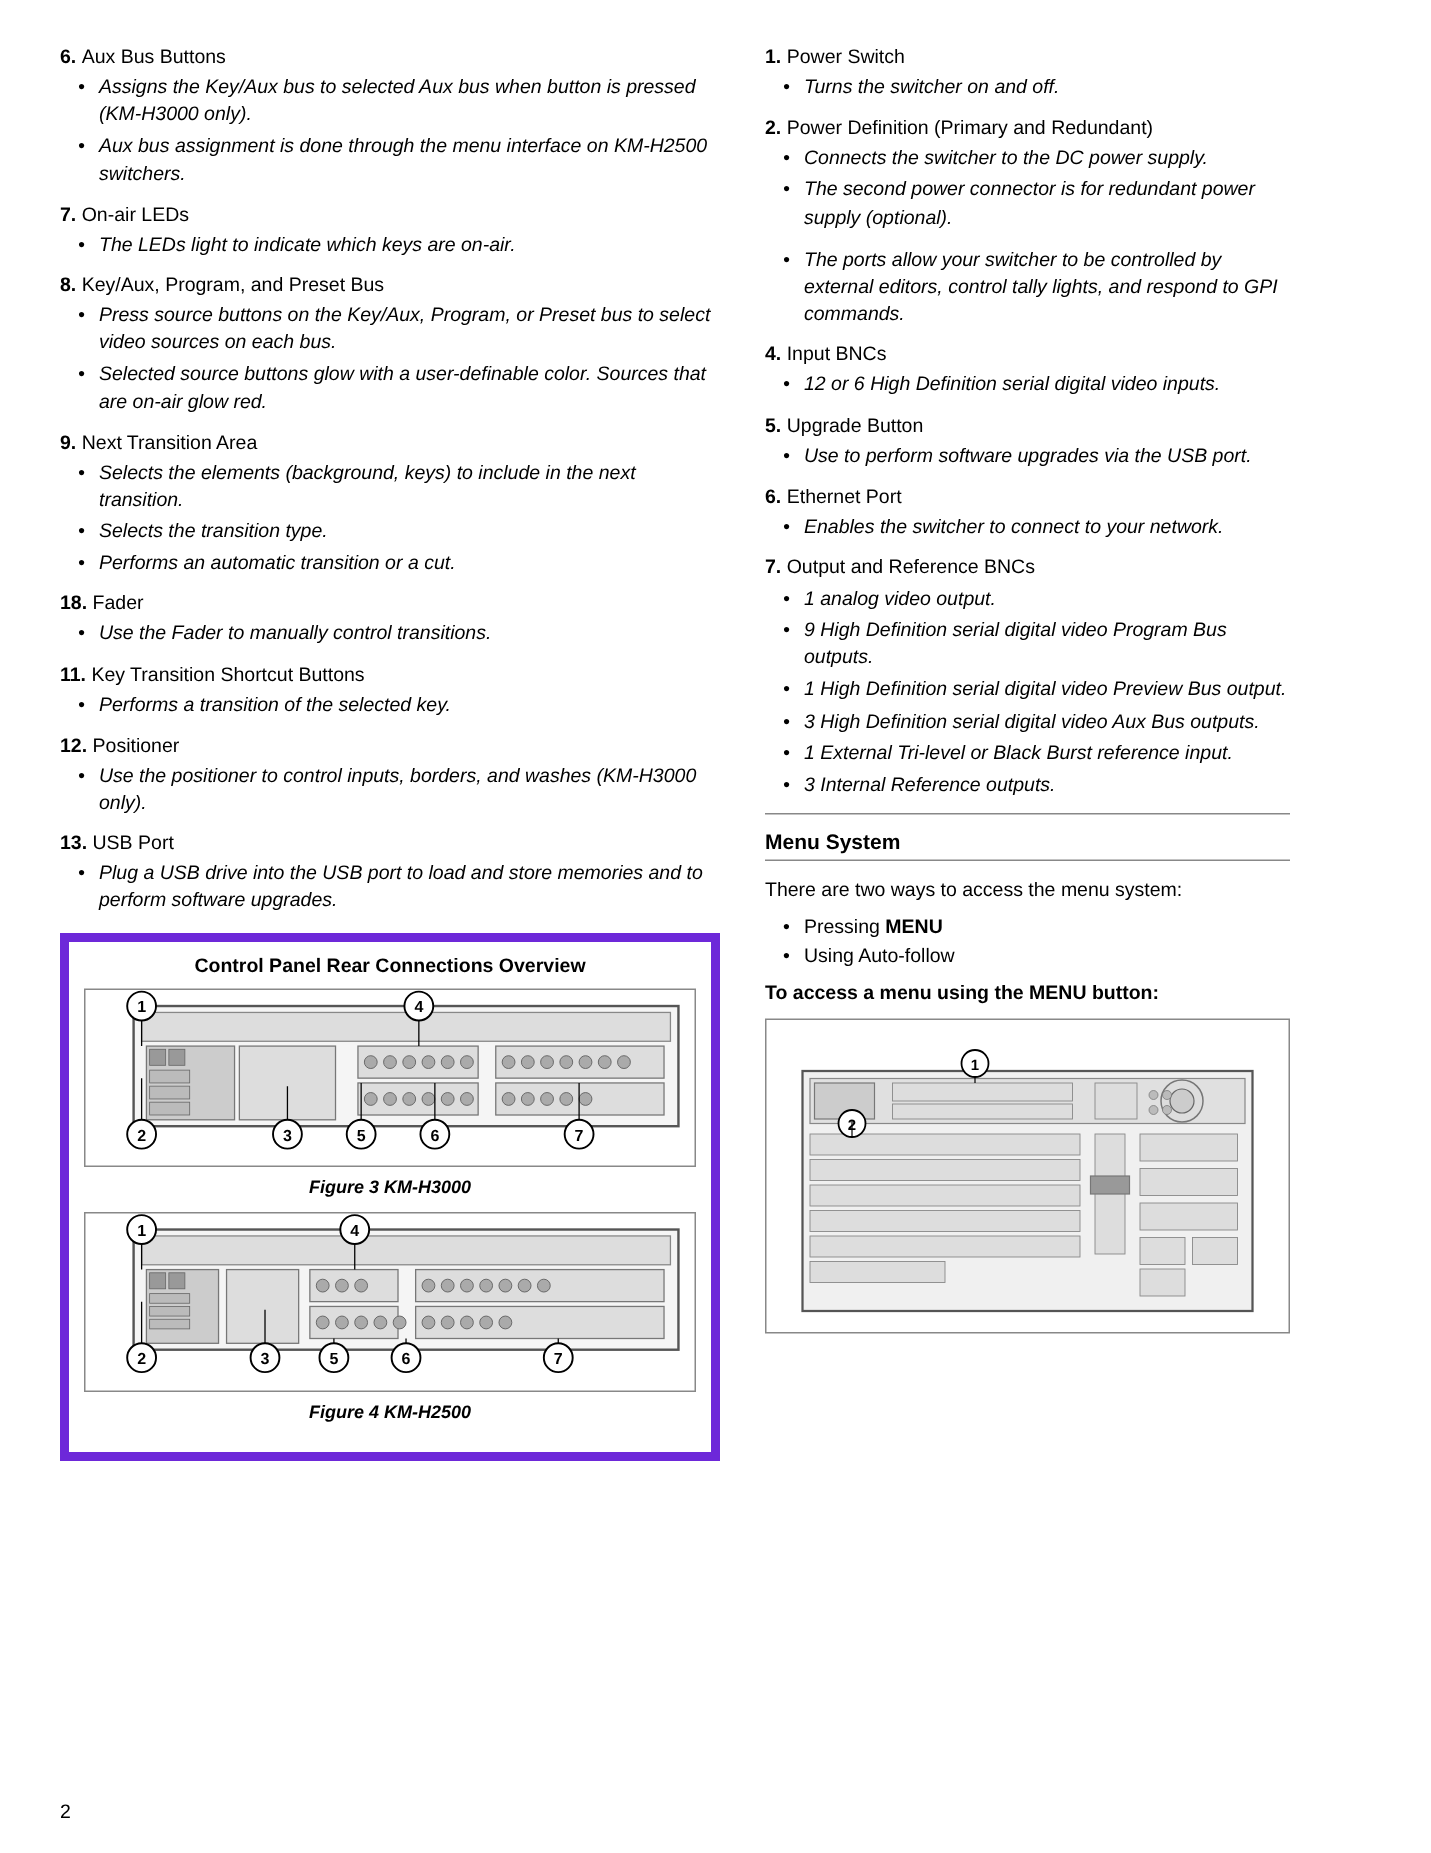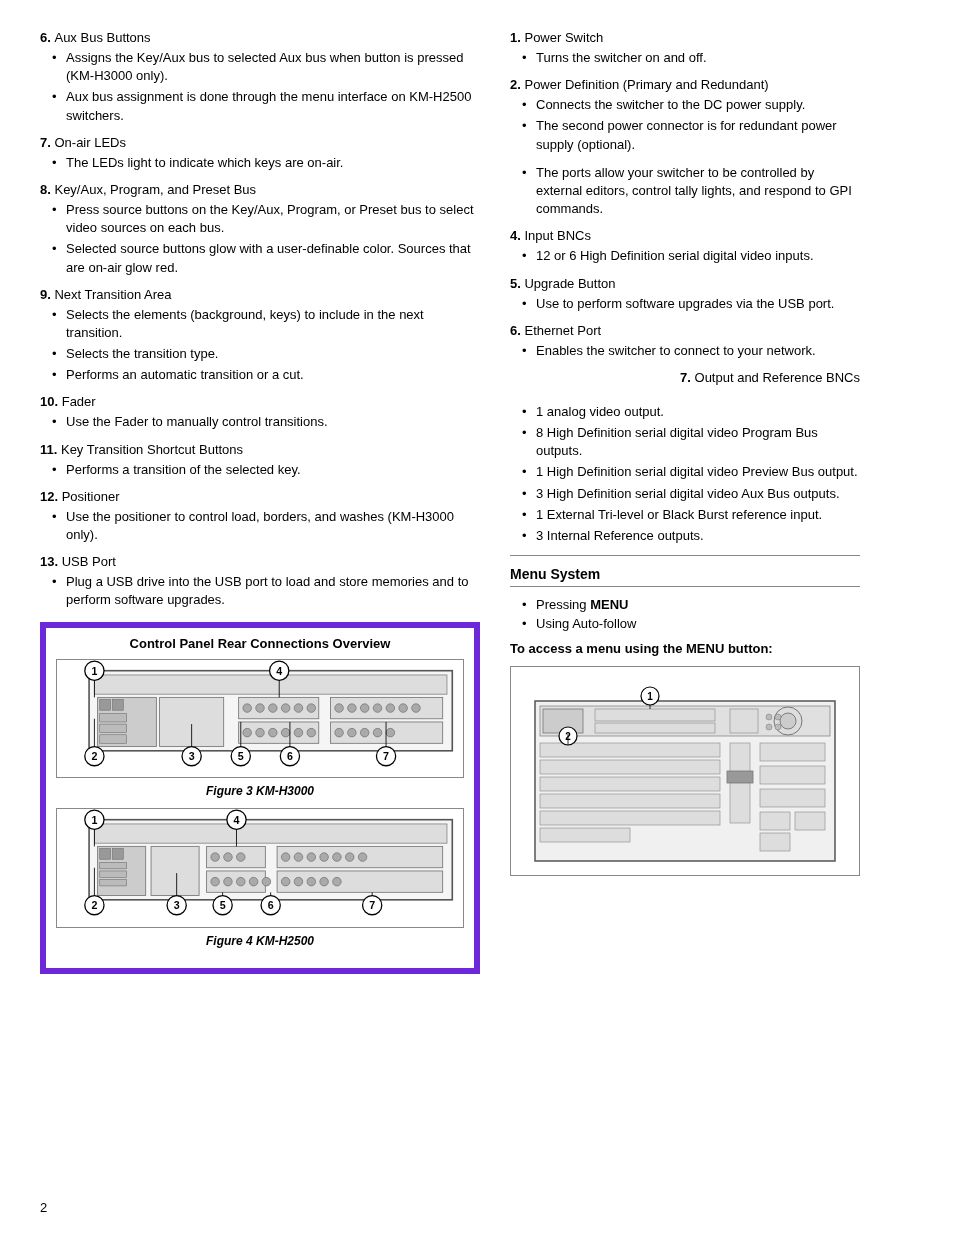--- a/index.html
+++ b/index.html
@@ -39,20 +39,21 @@
     .bullet-list {
       list-style: none;
       padding: 0;
       margin: 4px 0 4px 12px;
     }
     .bullet-list li {
       padding-left: 14px;
       position: relative;
       margin-bottom: 3px;
       line-height: 1.4;
+      font-style: italic;
     }
     .bullet-list li::before {
       content: "•";
       position: absolute;
       left: 0;
     }
     .overview-box {
       border: 6px solid #6d28d9;
       padding: 8px 10px 10px 10px;
       margin-top: 12px;
@@ -158,35 +159,35 @@
         </div>
         <div class="section-item">
           <p style="margin-bottom: 3px;"><span class="section-number">9. </span><span class="section-title">Next Transition Area</span></p>
           <ul class="bullet-list">
             <li>Selects the elements (background, keys) to include in the next transition.</li>
             <li>Selects the transition type.</li>
             <li>Performs an automatic transition or a cut.</li>
           </ul>
         </div>
         <div class="section-item">
-          <p style="margin-bottom: 3px;"><span class="section-number">10. </span><span class="section-title">Fader</span></p>
+          <p style="margin-bottom: 3px;"><span class="section-number">18. </span><span class="section-title">Fader</span></p>
           <ul class="bullet-list">
             <li>Use the Fader to manually control transitions.</li>
           </ul>
         </div>
         <div class="section-item">
           <p style="margin-bottom: 3px;"><span class="section-number">11. </span><span class="section-title">Key Transition Shortcut Buttons</span></p>
           <ul class="bullet-list">
             <li>Performs a transition of the selected key.</li>
           </ul>
         </div>
         <div class="section-item">
           <p style="margin-bottom: 3px;"><span class="section-number">12. </span><span class="section-title">Positioner</span></p>
           <ul class="bullet-list">
-            <li>Use the positioner to control load, borders, and washes (KM-H3000 only).</li>
+            <li>Use the positioner to control inputs, borders, and washes (KM-H3000 only).</li>
           </ul>
         </div>
         <div class="section-item">
           <p style="margin-bottom: 3px;"><span class="section-number">13. </span><span class="section-title">USB Port</span></p>
           <ul class="bullet-list">
             <li>Plug a USB drive into the USB port to load and store memories and to perform software upgrades.</li>
           </ul>
         </div>
       </div>
 
@@ -384,36 +385,37 @@
             <li>Use to perform software upgrades via the USB port.</li>
           </ul>
         </div>
         <div class="section-item">
           <p style="margin-bottom: 3px;"><span class="section-number">6. </span><span class="section-title">Ethernet Port</span></p>
           <ul class="bullet-list">
             <li>Enables the switcher to connect to your network.</li>
           </ul>
         </div>
         <div class="section-item">
-          <p style="margin-bottom: 18px; text-align: right;"><span class="section-number">7. </span><span class="section-title">Output and Reference BNCs</span></p>
+          <p style="margin-bottom: 5px;"><span class="section-number">7. </span><span class="section-title">Output and Reference BNCs</span></p>
           <ul class="bullet-list">
             <li>1 analog video output.</li>
-            <li>8 High Definition serial digital video Program Bus outputs.</li>
+            <li>9 High Definition serial digital video Program Bus outputs.</li>
             <li>1 High Definition serial digital video Preview Bus output.</li>
             <li>3 High Definition serial digital video Aux Bus outputs.</li>
             <li>1 External Tri-level or Black Burst reference input.</li>
             <li>3 Internal Reference outputs.</li>
           </ul>
         </div>
       </div>
 
     <hr class="divider-hr">
 
     <div class="menu-system-section">
       <div class="menu-system-title">Menu System</div>
+      <div class="menu-system-desc">There are two ways to access the menu system:</div>
       <ul class="menu-system-bullets">
         <li>Pressing <strong>MENU</strong></li>
         <li>Using Auto-follow</li>
       </ul>
       <div class="access-menu-title">To access a menu using the MENU button:</div>
 
       <div style="margin-top: 10px; border: 1px solid #888; background: #fff; padding: 4px;">
         <svg viewBox="0 0 340 200" xmlns="http://www.w3.org/2000/svg" style="width:100%; display:block;">
 
           <rect x="20" y="30" width="300" height="160" fill="#f0f0f0" stroke="#555" stroke-width="1.5"></rect>

